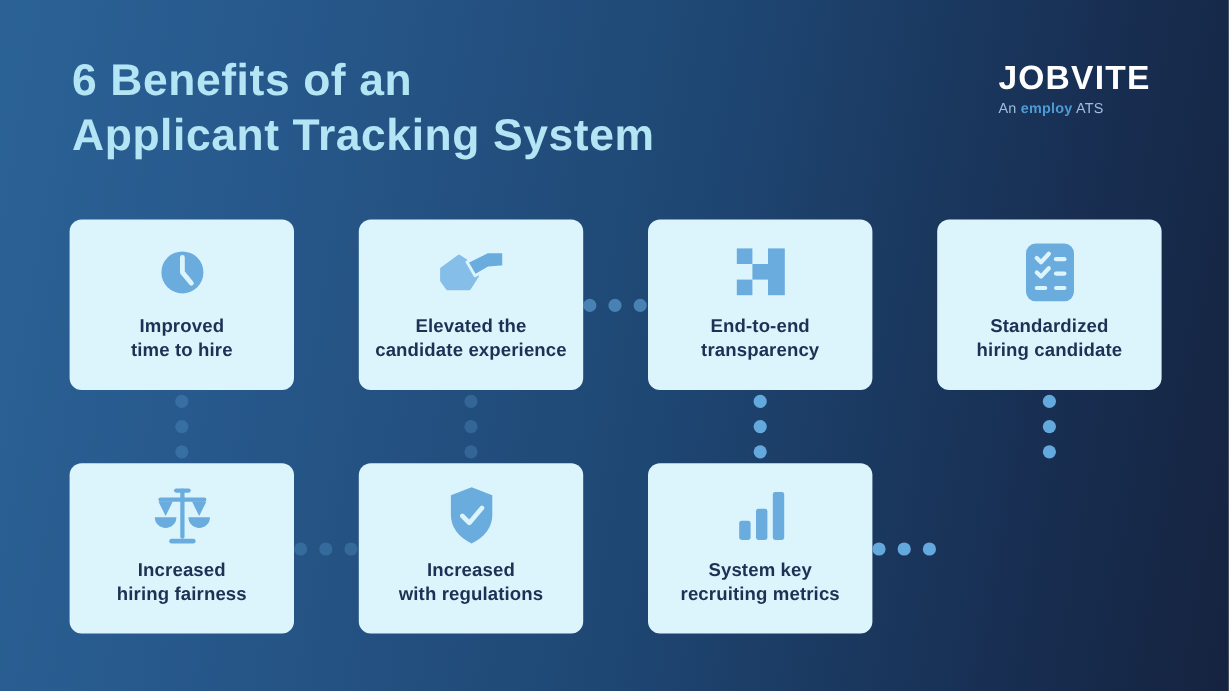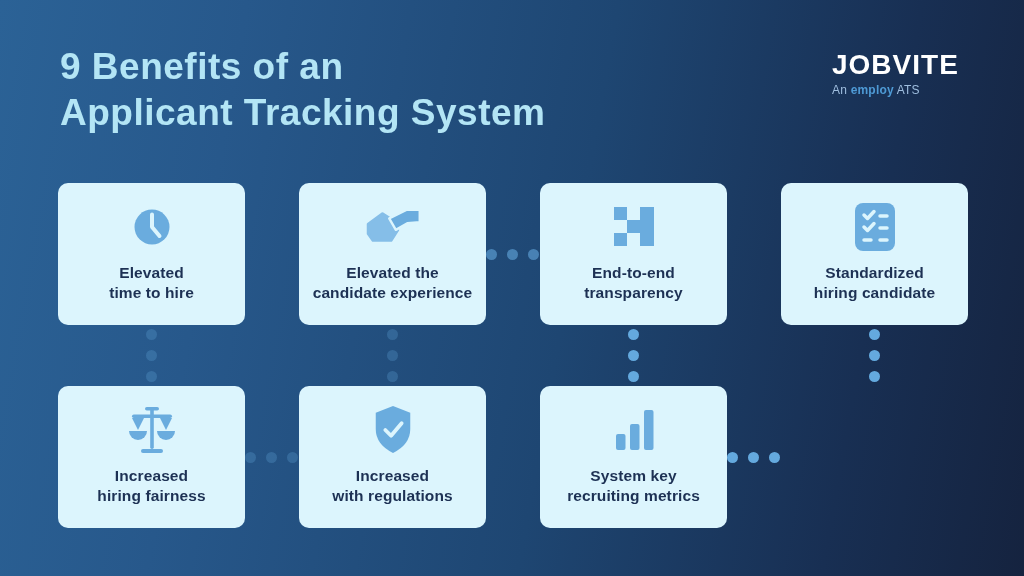--- a/index.html
+++ b/index.html
@@ -44,42 +44,42 @@
   #conn-v4{left:869px;top:329px;}
   #conn-h1{left:486px;top:249px;}
   #conn-h2{left:245px;top:452px;}
   #conn-h3{left:727px;top:452px;}
 </style>
 </head>
 <body>
 
 <div class="stage">
 
-  <div class="title">9 Benefits of an
+  <div class="title">6 Benefits of an
 Applicant Tracking System</div>
 
   <div class="logo">
     <div class="brand">JOBVITE</div>
     <div class="tagline">
       <span>An</span>
       <span class="employ">employ</span>
       <span>ATS</span>
     </div>
   </div>
 
   <div class="grid">
 
     <div class="card">
       <span class="icon">
         <svg width="52" height="52" viewBox="0 0 52 52">
           <circle cx="26" cy="26" r="17.5" fill="var(--icon_blue)"></circle>
           <path d="M26 26 V13.5 M26 26 L33.5 35" stroke="var(--card_bg)" stroke-width="4" stroke-linecap="round" fill="none"></path>
         </svg>
       </span>
-      <div class="label">Elevated
+      <div class="label">Improved
 time to hire</div>
     </div>
 
     <div class="card">
       <span class="icon">
         <svg width="60" height="42" viewBox="0 0 62 44">
           <path d="M5 19 L20 8 L34 17 L36 25 L29 36 L10 36 L5 29 Z" fill="var(--icon_blue_light)" stroke="var(--icon_blue_light)" stroke-width="3" stroke-linejoin="round"></path>
           <path d="M27 13 L45 4 L59 4 L59 17 L46 18 L34 25 Z" fill="var(--icon_blue)" stroke="var(--card_bg)" stroke-width="2.5" stroke-linejoin="round"></path>
         </svg>
       </span>

